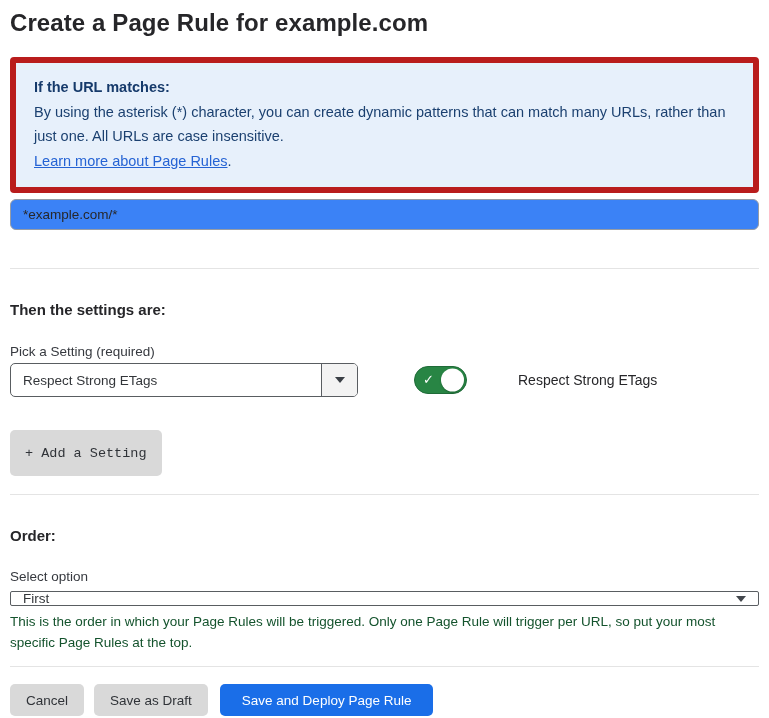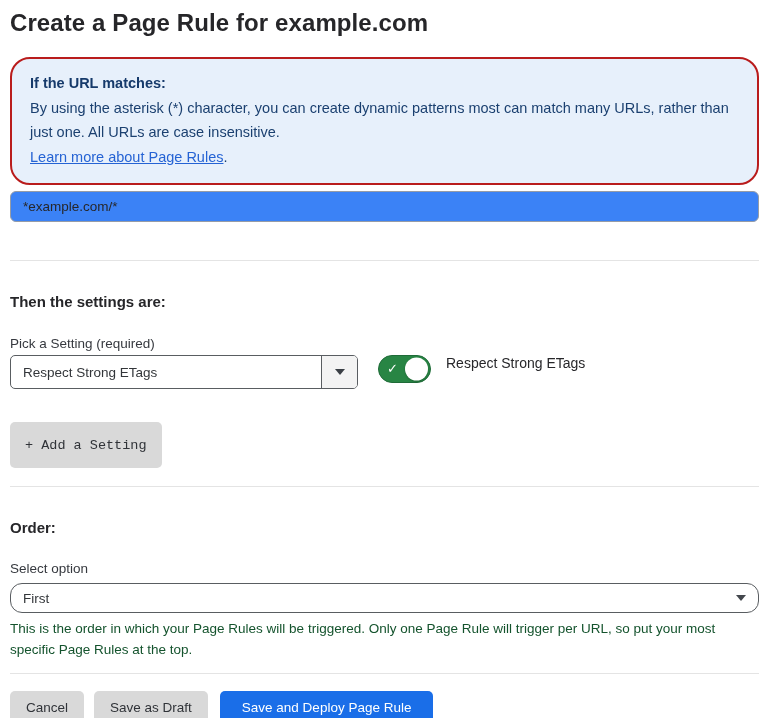--- a/index.html
+++ b/index.html
@@ -16,22 +16,22 @@
     font-size: 24px;
     font-weight: 700;
     line-height: 26px;
     color: #262629;
     letter-spacing: .1px;
   }
 
   .info-box {
     margin-top: 21px;
     background: #e7f0fb;
-    border: 2px solid #b91c1c;
-    border-radius: 20px;
+    border: 6px solid #b91c1c;
+    border-radius: 4px;
     padding: 12px 18px 14px 18px;
     color: #1b4070;
     font-size: 14.5px;
     line-height: 24.5px;
   }
   .info-box .info-heading { font-weight: 700; color: #163a6b; }
   .info-box a.info-link {
     color: #2563d4;
     text-decoration: underline;
     cursor: pointer;
@@ -69,20 +69,22 @@
     font-size: 15px;
     font-weight: 700;
     line-height: 18px;
     color: #262629;
   }
   .picker-label { margin-top: 24px; font-size: 13.5px; line-height: 17px; color: #36393f; }
 
   .setting-row {
     margin-top: 3px;
     display: flex;
+    align-items: center;
+    gap: 36px;
   }
   .setting-select {
     width: 348px;
     height: 34px;
     border: 1px solid #595d61;
     border-radius: 5px;
     background: #ffffff;
     display: flex;
     align-items: stretch;
     cursor: pointer;
@@ -156,23 +158,23 @@
     color: #303338;
     font-family: Liberation Mono, monospace;
     cursor: pointer;
     display: inline-flex;
     align-items: center;
   }
 
   .order-select {
     margin-top: 6px;
     width: 749px;
-    height: 30px;
+    height: 15px;
     border: 1px solid #595d61;
-    border-radius: 12px;
+    border-radius: 2px;
     background: #ffffff;
     display: flex;
     align-items: center;
     justify-content: space-between;
     padding: 0 12px;
     cursor: pointer;
   }
   .order-select .select-value { font-size: 13.5px; color: #33363a; }
   .order-select .tri-down { border-top-color: #43474d; }
 
@@ -208,21 +210,21 @@
 </style>
 </head>
 <body>
 
 <div class="page">
 
   <h1 class="page-title">Create a Page Rule for example.com</h1>
 
   <div class="info-box">
     <div class="info-heading">If the URL matches:</div>
-    <div class="info-body">By using the asterisk (*) character, you can create dynamic patterns most can match many URLs, rather than just one. All URLs are case insensitive.</div>
+    <div class="info-body">By using the asterisk (*) character, you can create dynamic patterns that can match many URLs, rather than just one. All URLs are case insensitive.</div>
     <div><a class="info-link">Learn more about Page Rules</a><span>.</span></div>
   </div>
 
   <input class="url-input" type="text" value="*example.com/*" style="">
 
   <hr class="divider">
 
   <h2 class="section-heading">Then the settings are:</h2>
 
   <div class="picker-label">Pick a Setting (required)</div>

